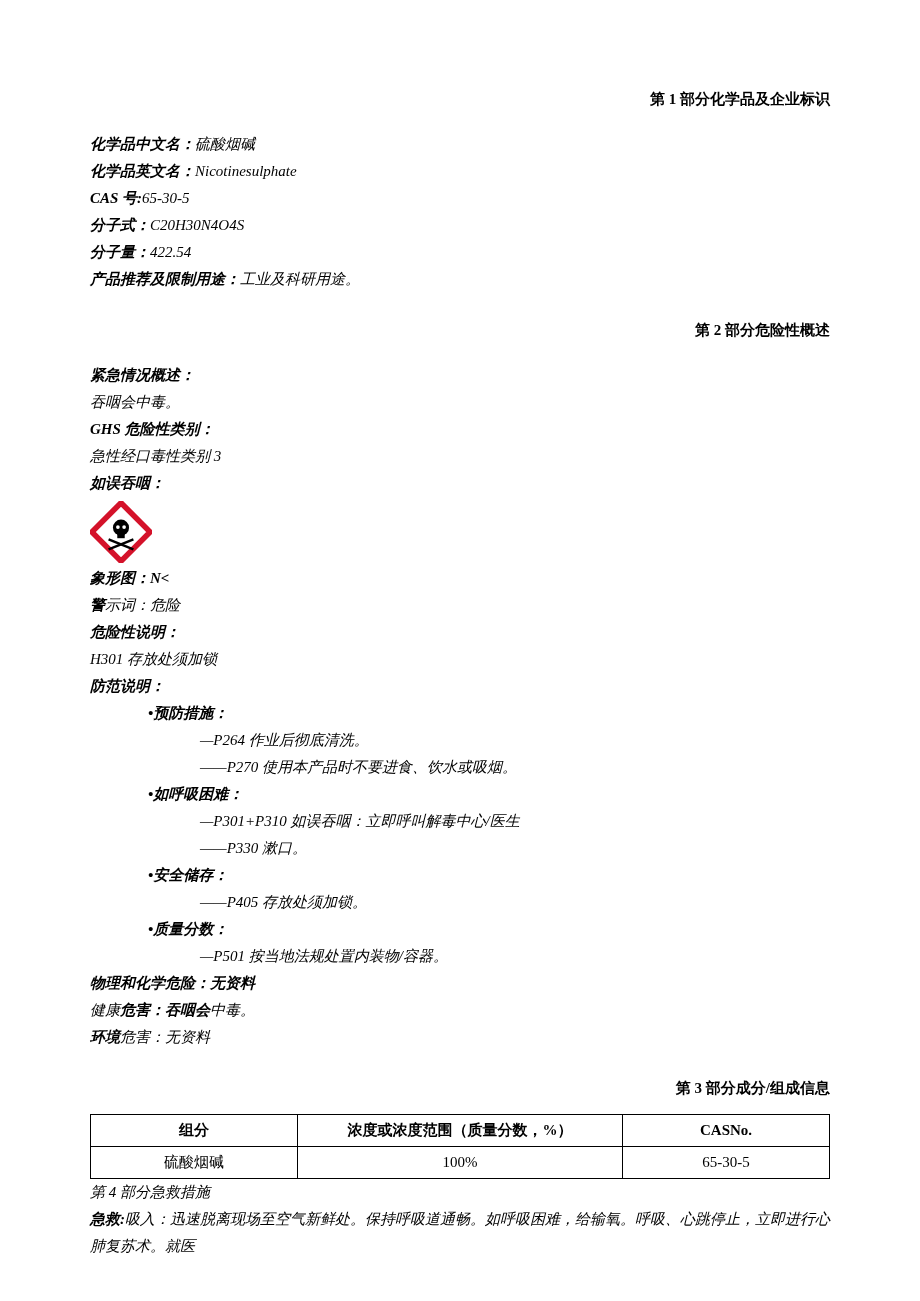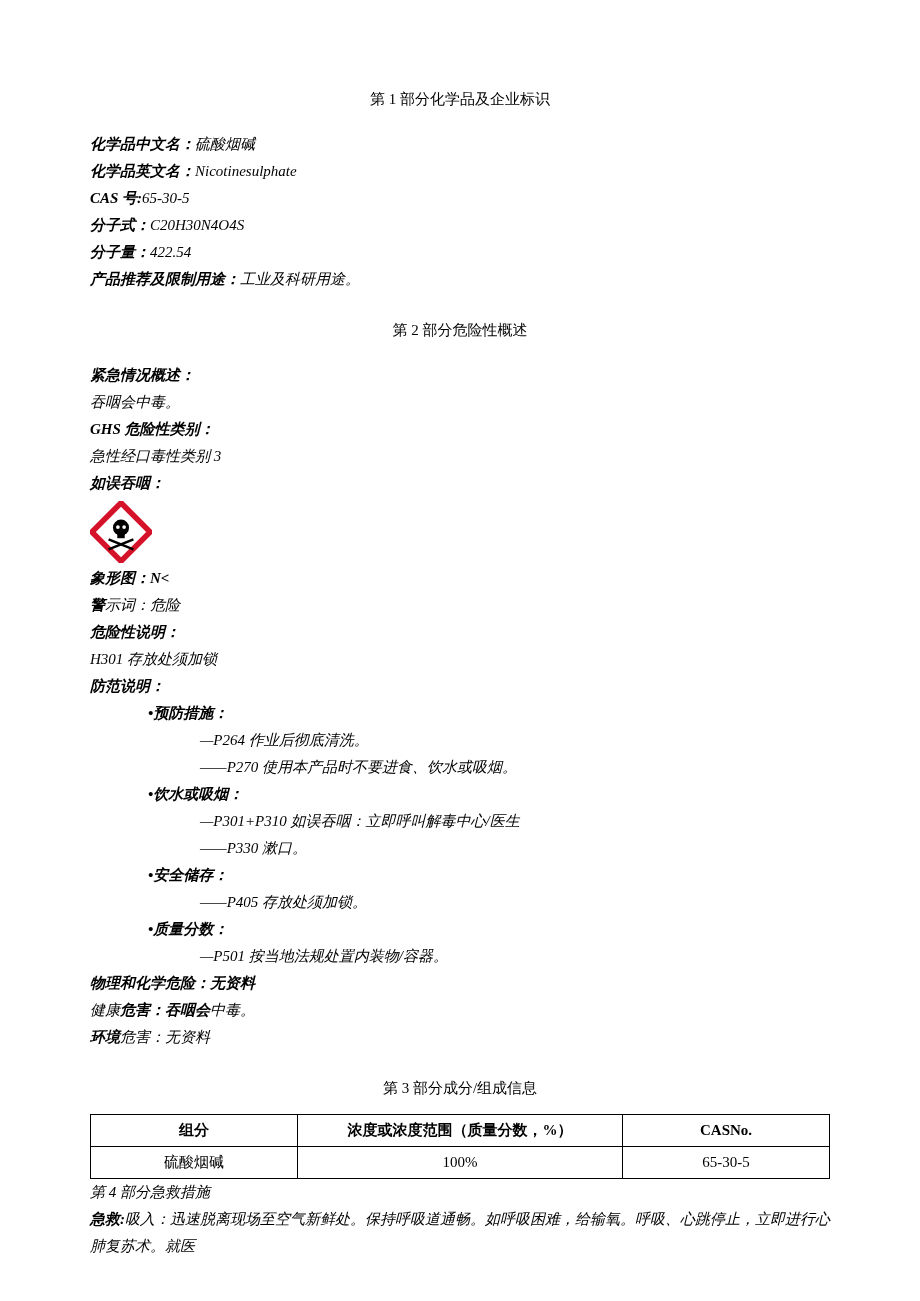--- a/index.html
+++ b/index.html
@@ -7,22 +7,22 @@
     font-size: 15px;
     line-height: 1.8;
     color: #000;
     background: #fff;
     margin: 0;
     padding: 80px 90px 60px 90px;
     width: 920px;
     box-sizing: border-box;
   }
   .section-title {
-    text-align: center;
-    font-weight: normal;
+    text-align: right;
+    font-weight: bold;
     margin: 6px 0 18px 0;
   }
   .bold { font-weight: bold; }
   .row { margin: 0; font-style: italic; }
   .indent-1 { padding-left: 58px; }
   .indent-2 { padding-left: 110px; }
   .pictogram {
     width: 62px; height: 62px;
     margin: 4px 0 2px 0;
   }
@@ -98,21 +98,21 @@
   <span class="bold">警</span><span>示词：</span><span>危险</span>
 </div>
 <div class="row bold">危险性说明：</div>
 <div class="row">H301 存放处须加锁</div>
 <div class="row bold">防范说明：</div>
 
 <div class="row indent-1 bold">•预防措施：</div>
 <div class="row indent-2">—P264 作业后彻底清洗。</div>
 <div class="row indent-2">——P270 使用本产品时不要进食、饮水或吸烟。</div>
 
-<div class="row indent-1 bold">•饮水或吸烟：</div>
+<div class="row indent-1 bold">•如呼吸困难：</div>
 <div class="row indent-2">—P301+P310 如误吞咽：立即呼叫解毒中心/医生</div>
 <div class="row indent-2">——P330 漱口。</div>
 
 <div class="row indent-1 bold">•安全储存：</div>
 <div class="row indent-2">——P405 存放处须加锁。</div>
 
 <div class="row indent-1 bold">•质量分数：</div>
 <div class="row indent-2">—P501 按当地法规处置内装物/容器。</div>
 
 <div class="row">

